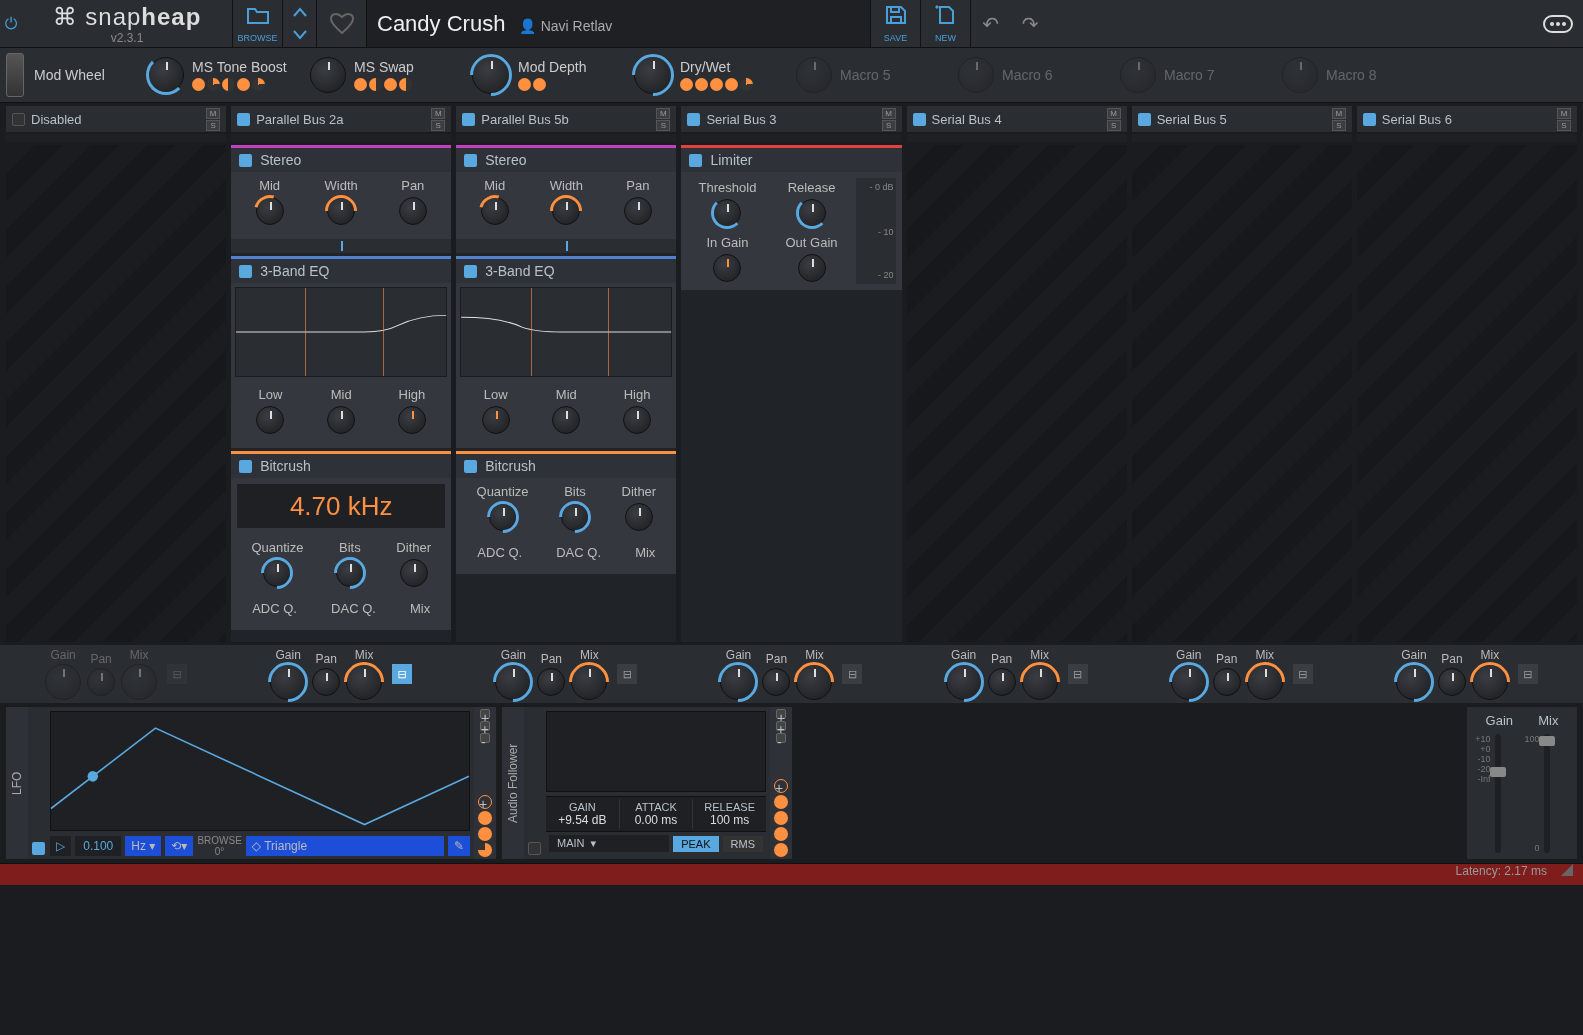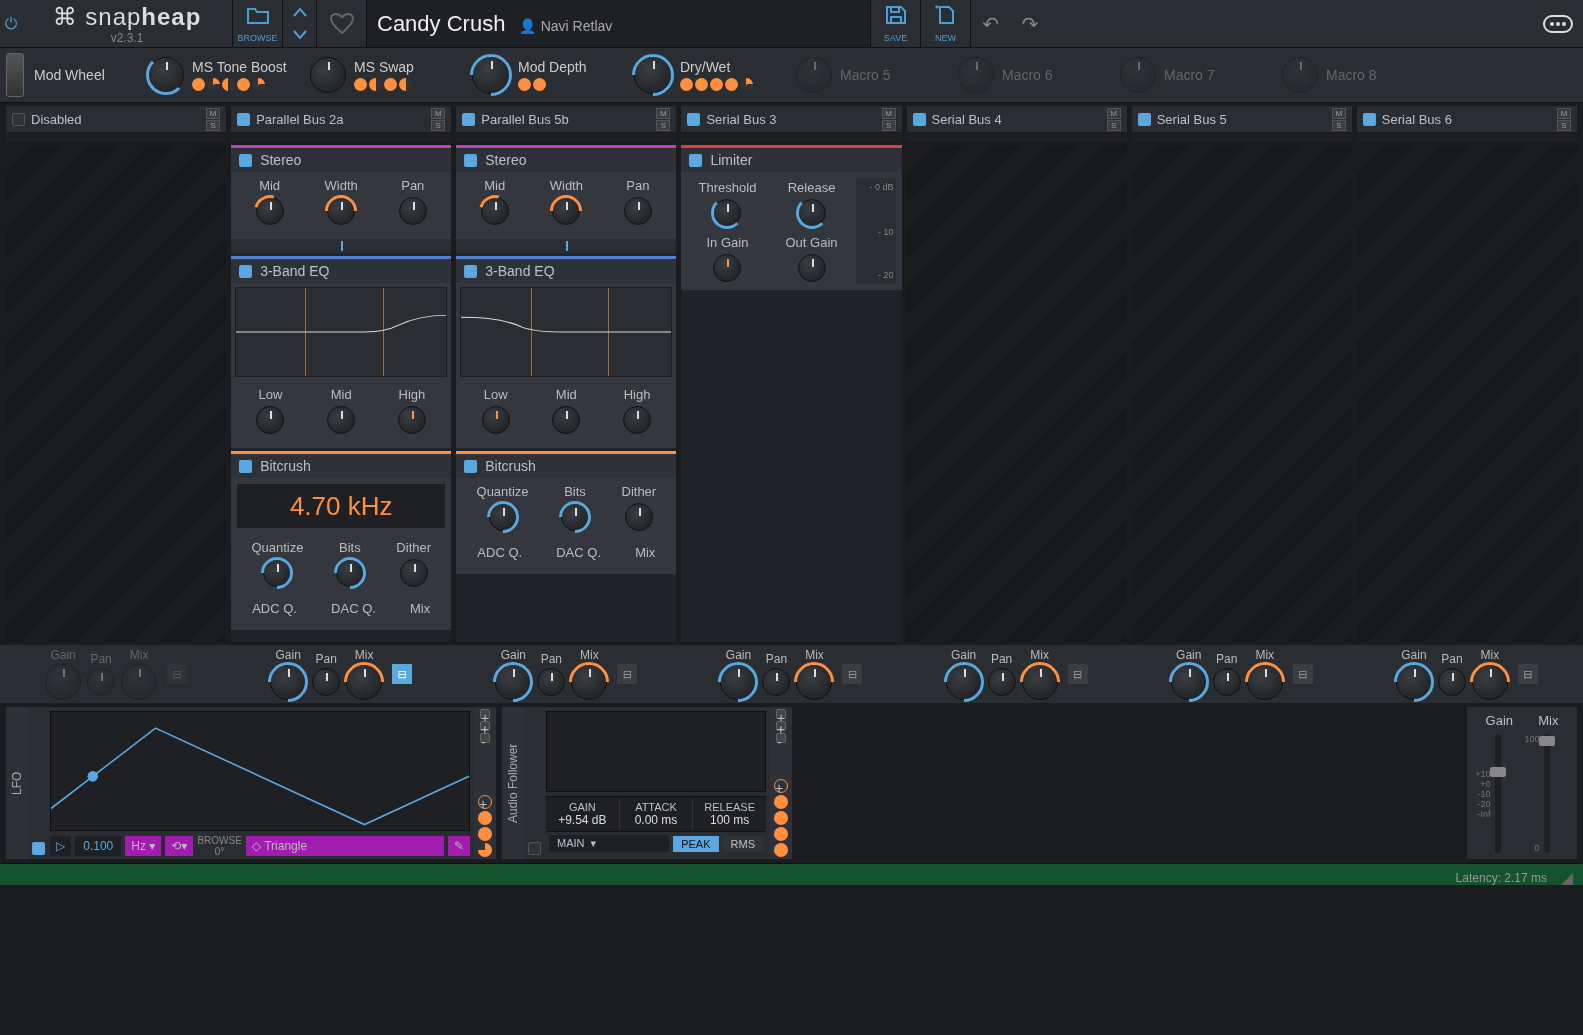--- a/index.html
+++ b/index.html
@@ -82,39 +82,39 @@
 .route-btn.active{background:#5aa8e0;color:#fff}
 .bottom{height:160px;display:flex;gap:6px;padding:4px 6px;background:#1a1c1f}
 .mod-panel{background:#2a2d32;display:flex;position:relative}
 .mod-panel.lfo{flex:0 0 490px}
 .mod-panel.af{flex:0 0 290px}
 .mod-side-lbl{width:22px;display:flex;align-items:center;justify-content:center;writing-mode:vertical-rl;transform:rotate(180deg);font-size:12px;color:#aaa;background:#2e3238}
 .mod-body{flex:1;display:flex;flex-direction:column;padding:4px}
 .lfo-graph{flex:1;background:#1e2024;position:relative;border:1px solid #111;margin-bottom:4px}
 .lfo-controls{height:26px;display:flex;align-items:center;gap:4px;font-size:12px}
 .lfo-val{background:#1e2024;padding:3px 8px;color:#5aa8e0}
-.lfo-sel{background:#a21caf;padding:3px 6px;color:#bbb}
+.lfo-sel{background:#1d4ed8;padding:3px 6px;color:#bbb}
 .mod-slots{width:22px;background:#2e3238;display:flex;flex-direction:column;align-items:center;padding:2px;gap:2px}
 .slot{width:14px;height:14px;border-radius:50%;background:#ff9040}
 .slot.sm{width:10px;height:10px;background:#444;border:1px solid #666;border-radius:2px}
 .af-params{display:flex;justify-content:space-around;padding:2px 0;font-size:11px;border-top:1px solid #111;border-bottom:1px solid #111;background:#1e2024}
 .af-p{text-align:center;flex:1;border-right:1px solid #333;padding:2px}
 .af-p:last-child{border:none}
 .af-pv{color:#ddd;font-size:12px}
 .af-mode{display:flex;align-items:center;gap:4px;padding:3px;font-size:11px}
 .af-sel{background:#1e2024;padding:2px 8px;flex:1}
 .af-btn{padding:2px 8px;background:#333}
 .af-btn.active{background:#5aa8e0;color:#111}
 .master{flex:0 0 110px;background:#2a2d32;display:flex;flex-direction:column;padding:6px;margin-left:auto}
 .master-lbls{display:flex;justify-content:space-around;font-size:13px;margin-bottom:6px}
 .master-sliders{flex:1;display:flex;justify-content:space-around;position:relative}
 .vslider{width:6px;background:#1e2024;position:relative;border-radius:3px}
 .vs-thumb{position:absolute;left:-5px;width:16px;height:10px;background:#888;border-radius:2px}
-.vs-ticks{position:absolute;left:-30px;top:0;bottom:0;width:26px;font-size:9px;color:#777;display:flex;flex-direction:column;justify-content:center;text-align:right}
-.statusbar{height:22px;background:#14532d;display:flex;align-items:flex-end;justify-content:flex-end;padding:0 10px;font-size:12px;color:#999;border-top:1px solid #111;gap:14px}
+.vs-ticks{position:absolute;left:-30px;top:0;bottom:0;width:26px;font-size:9px;color:#777;display:flex;flex-direction:column;justify-content:flex-start;text-align:right}
+.statusbar{height:22px;background:#7f1d1d;display:flex;align-items:flex-start;justify-content:flex-end;padding:0 10px;font-size:12px;color:#999;border-top:1px solid #111;gap:14px}
 .resize{width:0;height:0;border-style:solid;border-width:0 0 12px 12px;border-color:transparent transparent #666 transparent}
 svg{overflow:visible}
 </style>
 </head>
 <body>
 
 <div class="topbar">
   <div class="power-btn">⏻</div>
   <div class="logo-area">
     <div class="logo-text"><span>⌘ </span><span>snap</span><b>heap</b></div>

